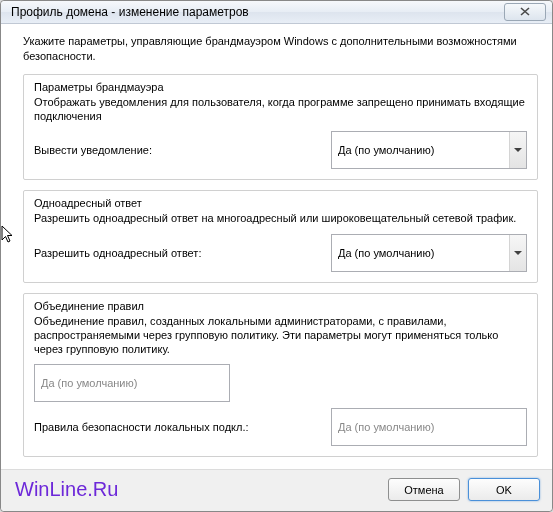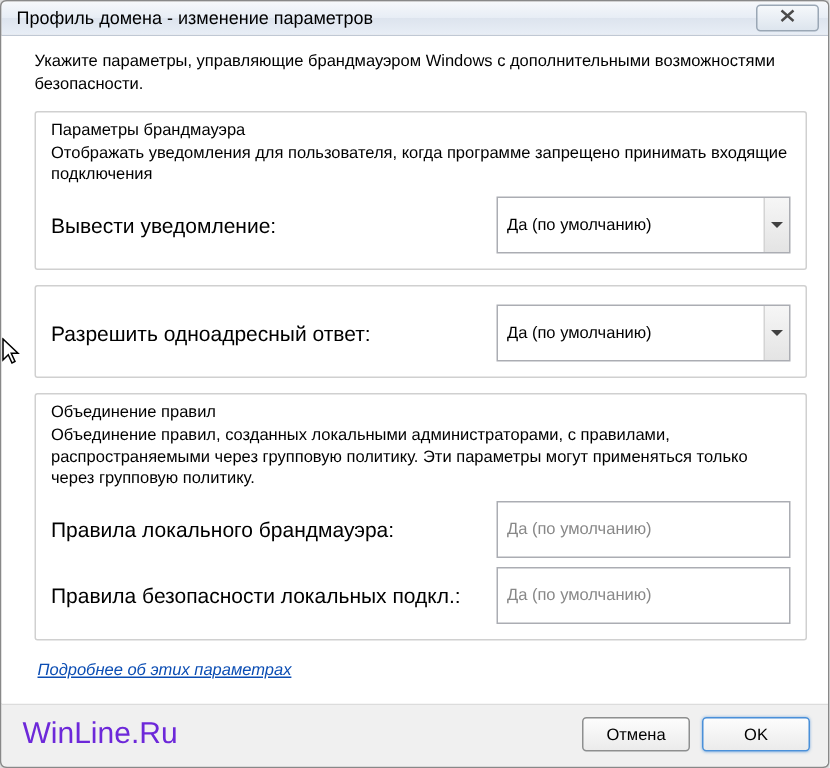--- a/index.html
+++ b/index.html
@@ -79,21 +79,21 @@
     line-height: 1.3;
     margin-bottom: 8px;
   }
   .row {
     display: flex;
     align-items: center;
     margin-top: 6px;
   }
   .row-label {
     flex: 1;
-    font-size: 14px;
+    font-size: 11px;
     padding-right: 8px;
   }
   .combo, .textbox {
     width: 196px;
     height: 38px;
     border: 1px solid #abadb3;
     background: #fff;
     font-size: 11px;
     display: flex;
     align-items: center;
@@ -193,39 +193,40 @@
             <svg viewBox="0 0 8 4">
                 <path d="M0 0 L4 4 L8 0 Z" fill="#404040"></path>
               </svg>
           </span>
         </div>
       </div>
     </div>
 
     
     <div class="group">
+      <div class="group-title">Одноадресный ответ</div>
+      <div class="group-desc">Разрешить одноадресный ответ на многоадресный или широковещательный сетевой трафик.</div>
       <div class="row">
         <div class="row-label">Разрешить одноадресный ответ:</div>
         <div class="combo">
           <span>Да (по умолчанию)</span>
           <span class="arrow">
             <svg viewBox="0 0 8 4">
                 <path d="M0 0 L4 4 L8 0 Z" fill="#404040"></path>
               </svg>
           </span>
         </div>
       </div>
     </div>
 
     
     <div class="group">
       <div class="group-title">Объединение правил</div>
       <div class="group-desc">Объединение правил, созданных локальными администраторами, с правилами, распространяемыми через групповую политику. Эти параметры могут применяться только через групповую политику.</div>
       <div class="row">
-        <div class="row-label">Правила локального брандмауэра:</div>
         <div class="textbox disabled">
           <span>Да (по умолчанию)</span>
         </div>
       </div>
       <div class="row">
         <div class="row-label">Правила безопасности локальных подкл.:</div>
         <div class="textbox disabled">
           <span>Да (по умолчанию)</span>
         </div>
       </div>

